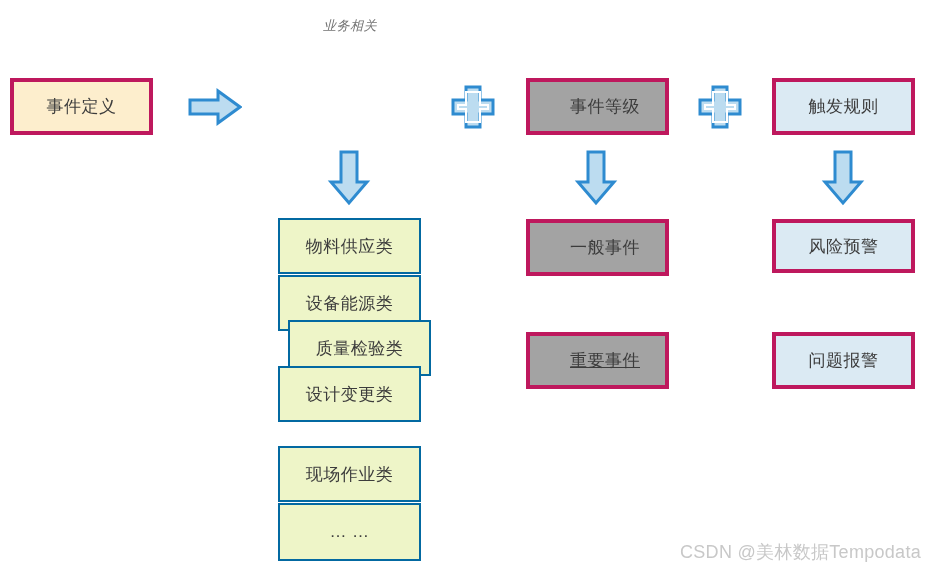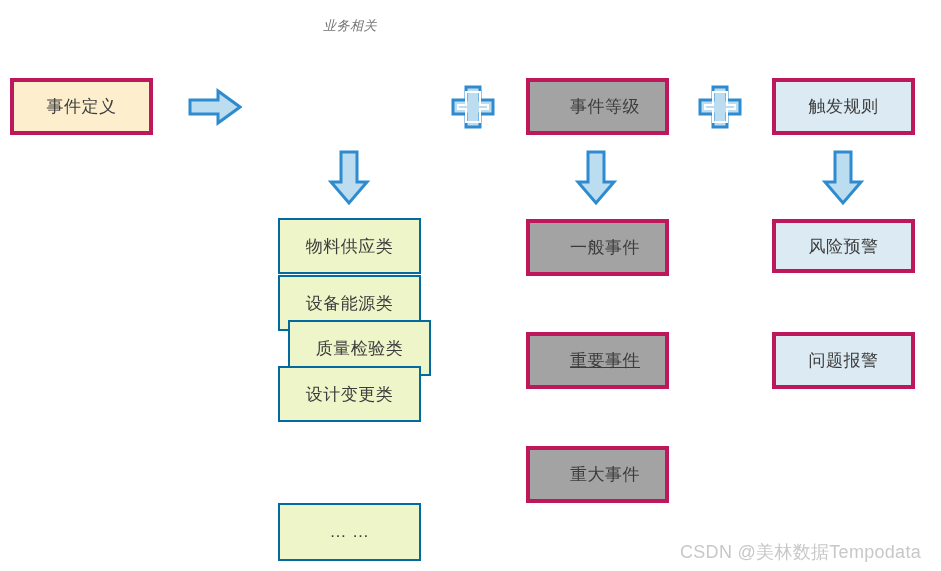--- a/index.html
+++ b/index.html
@@ -94,20 +94,23 @@
   </div>
   <div class="abs node green list-cell" style="left:278px; top:275px; width:143px; height:56px;">
     <span>设备能源类</span>
   </div>
   <div class="abs node green list-cell" style="left:278px; top:320px; width:143px; height:56px;margin-left:10px;">
     <span>质量检验类</span>
   </div>
   <div class="abs node green list-cell" style="left:278px; top:366px; width:143px; height:56px;">
     <span>设计变更类</span>
   </div>
+  <div class="abs node green list-cell" style="left:278px; top:446px; width:143px; height:56px;">
+    <span>现场作业类</span>
+  </div>
   <div class="abs node green list-cell" style="left:278px; top:503px; width:143px; height:58px;">
     <span>… …</span>
   </div>
 
   <div class="abs" style="left:450px; top:84px; width:46px; height:46px;">
     <svg class="glyph" width="46" height="46" viewBox="0 0 46 46" aria-hidden="true">
       <path d="M16,3 L30,3 L30,16 L43,16 L43,30 L30,30 L30,43 L16,43 L16,30 L3,30 L3,16 L16,16 Z" fill="#bcdcf0" stroke="#2e8bd0" stroke-width="3" stroke-linejoin="miter"></path>
       <path d="M16,8 L30,8 L30,21 L38,21 L38,25 L30,25 L30,38 L16,38 L16,25 L8,25 L8,21 L16,21 Z" fill="none" stroke="#ffffff" stroke-width="2"></path>
     </svg>
   </div>
@@ -120,23 +123,20 @@
     <svg class="glyph" width="44" height="56" viewBox="0 0 44 56" aria-hidden="true">
       <path d="M14,2 L30,2 L30,32 L40,32 L22,53 L4,32 L14,32 Z" fill="#bcdcf0" stroke="#2e8bd0" stroke-width="3" stroke-linejoin="miter"></path>
     </svg>
   </div>
 
   <div class="abs node orange" style="left:526px; top:219px; width:143px; height:57px;">
     <span>一般事件</span>
   </div>
   <div class="abs node orange" style="left:526px; top:332px; width:143px; height:57px;text-decoration:underline;">
     <span>重要事件</span>
-  </div>
-  <div class="abs node orange" style="left:526px; top:446px; width:143px; height:57px;">
-    <span>重大事件</span>
   </div>
 
   <div class="abs" style="left:697px; top:84px; width:46px; height:46px;">
     <svg class="glyph" width="46" height="46" viewBox="0 0 46 46" aria-hidden="true">
       <path d="M16,3 L30,3 L30,16 L43,16 L43,30 L30,30 L30,43 L16,43 L16,30 L3,30 L3,16 L16,16 Z" fill="#bcdcf0" stroke="#2e8bd0" stroke-width="3" stroke-linejoin="miter"></path>
       <path d="M16,8 L30,8 L30,21 L38,21 L38,25 L30,25 L30,38 L16,38 L16,25 L8,25 L8,21 L16,21 Z" fill="none" stroke="#ffffff" stroke-width="2"></path>
     </svg>
   </div>
 
   <div class="abs node blue" style="left:772px; top:78px; width:143px; height:57px;">

